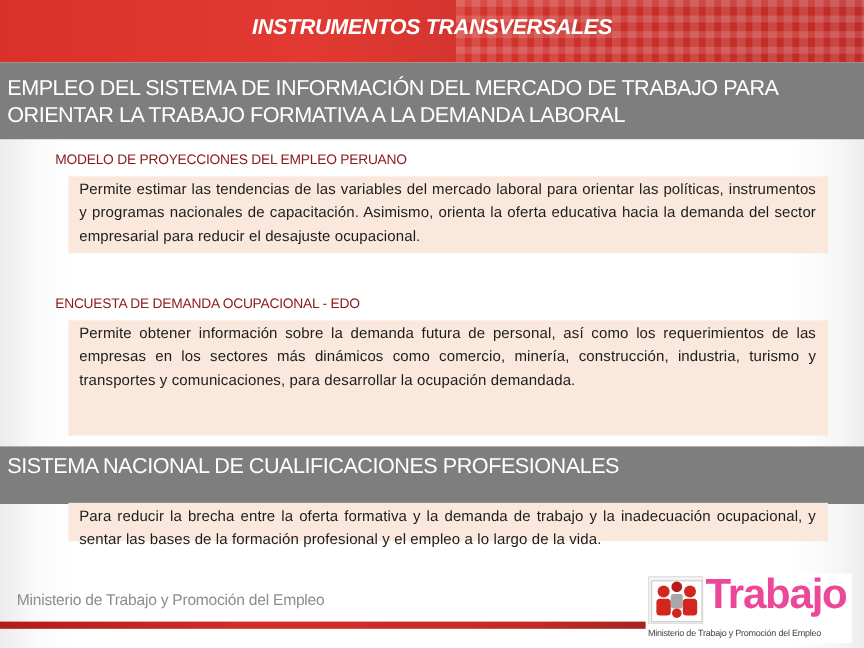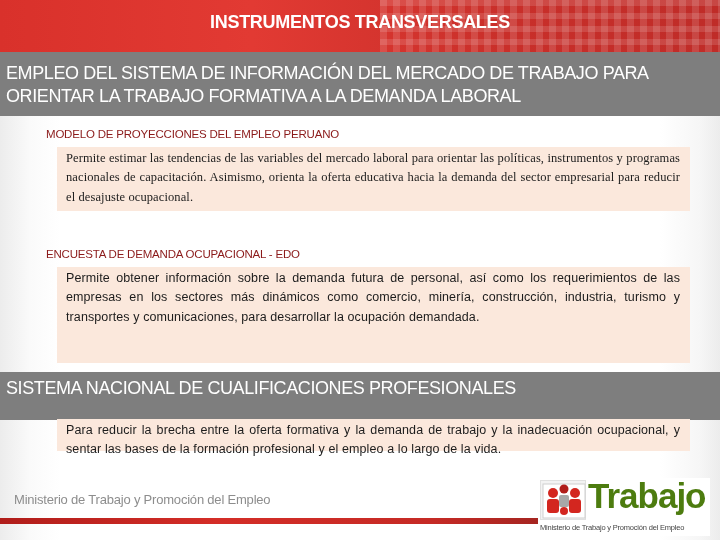--- a/index.html
+++ b/index.html
@@ -19,20 +19,21 @@
     background-image:
       linear-gradient(to right, rgba(255,255,255,0.13) 7px, transparent 7px),
       linear-gradient(to bottom, rgba(255,255,255,0.13) 6px, transparent 6px);
     background-size: 13px 13px;
   }
   .header-title {
     position: absolute; left: 0; right: 0; top: 12px;
     text-align: center; color: #ffffff;
     font-size: 18px; font-weight: bold; letter-spacing: -0.3px;
     font-family: "Liberation Sans", sans-serif;
+    font-style: italic;
   }
   .band {
     position: absolute; left: 0; width: 720px;
     background: #7e7e7e; color: #ffffff;
     font-family: "Liberation Sans", sans-serif;
   }
   .band1 { top: 52px; height: 64px; padding: 10px 0 0 6px; font-size: 18px; line-height: 23px; letter-spacing: -0.4px; }
   .band2 { top: 372px; height: 48px; padding: 5px 0 0 6px; font-size: 18px; line-height: 22px; letter-spacing: -0.4px; }
   .section-label {
     position: absolute; left: 46px;
@@ -41,42 +42,42 @@
   }
   .lbl1 { top: 128px; }
   .lbl2 { top: 248px; text-align: center; }
   .box {
     position: absolute; left: 57px; width: 633px;
     background: #fbe8dc;
     color: #1c1c1c; font-size: 12.5px; line-height: 19.3px;
     text-align: justify; padding: 2px 10px 0 9px;
     letter-spacing: 0.1px;
   }
-  .box1 { top: 147px; height: 64px; font-family: Liberation Serif, serif; }
+  .box1 { top: 147px; height: 64px; }
   .box2 { top: 267px; height: 96px; }
   .box3 { top: 419px; left: 57px; height: 32px; }
   .footer-text {
     position: absolute; left: 14px; top: 492px;
     color: #8d8d8d; font-size: 13px; letter-spacing: -0.2px;
   }
   .footer-bar {
     position: absolute; left: 0; top: 518px; width: 540px; height: 6px;
     background: linear-gradient(to right, #b01d1a 0%, #d42d27 40%, #c52a25 80%, #a52521 100%);
   }
   .logo {
     position: absolute; left: 538px; top: 478px; width: 172px; height: 58px;
     background: #ffffff;
   }
   .logo-icon {
     position: absolute; left: 2px; top: 2px; width: 46px; height: 40px;
     background: #f3f3f3; border: 1px solid #e0e0e0;
   }
   .logo-word {
     position: absolute; left: 50px; top: -2px;
-    color: #4d7c0f; font-size: 35px; font-weight: bold; letter-spacing: -1px;
+    color: #ec4899; font-size: 35px; font-weight: bold; letter-spacing: -1px;
     font-family: "Liberation Sans", sans-serif;
   }
   .logo-sub {
     position: absolute; left: 2px; top: 45px;
     color: #444; font-size: 7.5px; letter-spacing: -0.2px; white-space: nowrap;
   }
 </style>
 </head>
 <body>
 

